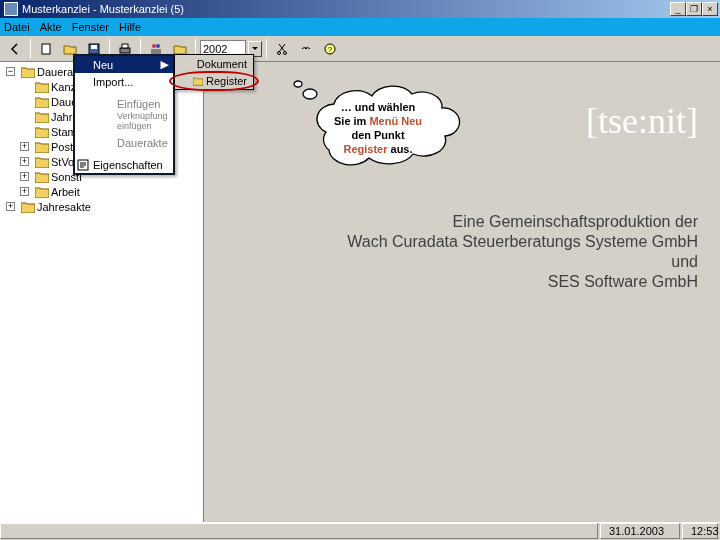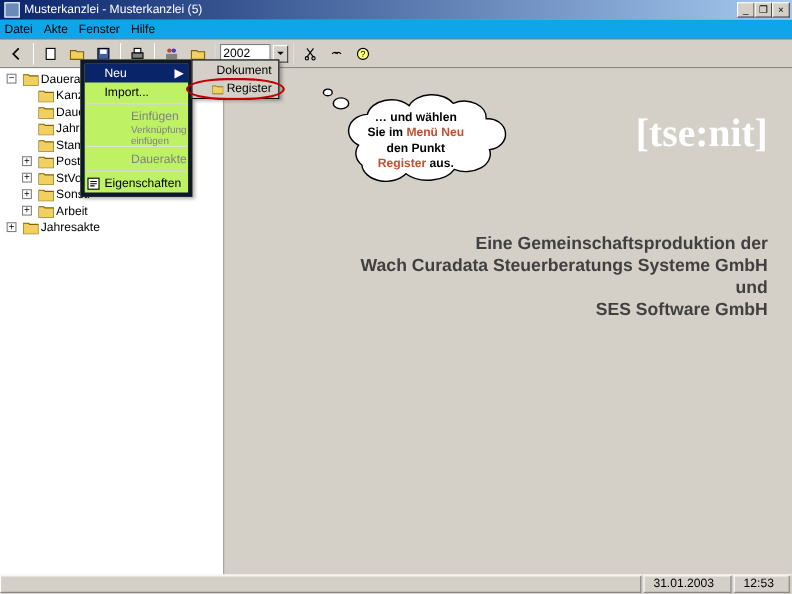--- a/index.html
+++ b/index.html
@@ -23,29 +23,29 @@
 
 .client { display: flex; height: calc(540px - 18px - 18px - 26px - 18px); }
 .tree-panel { width: 204px; background: #fff; border-right: 1px solid #808080; position: relative; }
 .tree { padding: 2px 2px; }
 .tree-item { display: flex; align-items: center; gap: 2px; height: 15px; padding-left: 4px;}
 .tree-item .pm { width: 9px; height: 9px; border: 1px solid #808080; font-size: 9px; text-align: center; line-height: 7px; background: #fff; color:#000; margin-right: 4px;}
 .tree-item .spacer { width: 13px; }
 .tree-item.sub { padding-left: 18px; }
 .tree-label { white-space: nowrap; overflow: hidden; }
 
-.content { flex: 1; background: #d4d0c8; position: relative; font-weight: bold; }
+.content { flex: 1; background: #d4d0c8; position: relative; }
 .logo { position: absolute; right: 22px; top: 38px; font-size: 36px; color: #fff; font-family: "Times New Roman", serif;}
 .credits { position: absolute; right: 22px; top: 150px; text-align: right; color: #404040; font-size: 16px; line-height: 20px; }
 
 .statusbar { height: 18px; background: #d4d0c8; border-top: 1px solid #fff; display: flex; }
 .statusbar .cell { border: 1px solid #808080; border-top-color:#fff; border-left-color:#fff; height: 16px; margin-right: 2px; padding: 0 8px; display:flex; align-items:center;}
 .statusbar .flex { flex: 1; }
 
-.context-menu { position: absolute; left: 73px; top: 54px; width: 102px; background: #bef264; border: 4px solid #0f172a; box-shadow: 2px 2px 3px rgba(0,0,0,0.3); }
+.context-menu { position: absolute; left: 73px; top: 54px; width: 102px; background: #ffffff; border: 2px solid #0f172a; box-shadow: 2px 2px 3px rgba(0,0,0,0.3); }
 .context-menu .mitem { height: 17px; display: flex; align-items: center; padding: 0 14px 0 18px; position:relative;}
 .context-menu .mitem.hl { background: #0a246a; color: #fff; }
 .context-menu .mitem.dis { color: #808080; margin-left: 24px; }
 .context-menu .msep { height: 1px; background: #808080; border-bottom: 1px solid #fff; margin: 2px 1px; }
 .context-menu .arrow { position: absolute; right: 4px; }
 
 .sub-menu { position: absolute; left: 174px; top: 54px; width: 80px; background: #d4d0c8; border: 1px solid #000; box-shadow: 2px 2px 3px rgba(0,0,0,0.3); }
 .sub-menu .mitem { height: 17px; display: flex; align-items: center; padding: 0 6px 0 18px; gap: 3px; position:relative;}
 .sub-menu .mitem.register { }
 .sub-menu .ellipse { position: absolute; left: -6px; right: -6px; top: -1px; height: 20px; border: 2px solid #c00000; border-radius: 50%/60%; pointer-events:none;}
@@ -235,21 +235,21 @@
       <div>Wach Curadata Steuerberatungs Systeme GmbH</div>
       <div>und</div>
       <div>SES Software GmbH</div>
     </div>
   </div>
 </div>
 
 <div class="statusbar">
   <div class="cell flex"></div>
   <div class="cell" style="width:80px">31.01.2003</div>
-  <div class="cell" style="width:51px">12:53</div>
+  <div class="cell" style="width:36px">12:53</div>
 </div>
 
 <div class="context-menu">
   <div class="mitem hl">
     <span>Neu</span>
     <span class="arrow">▶</span>
   </div>
   <div class="mitem">
       <span>Import...</span>
     </div>

